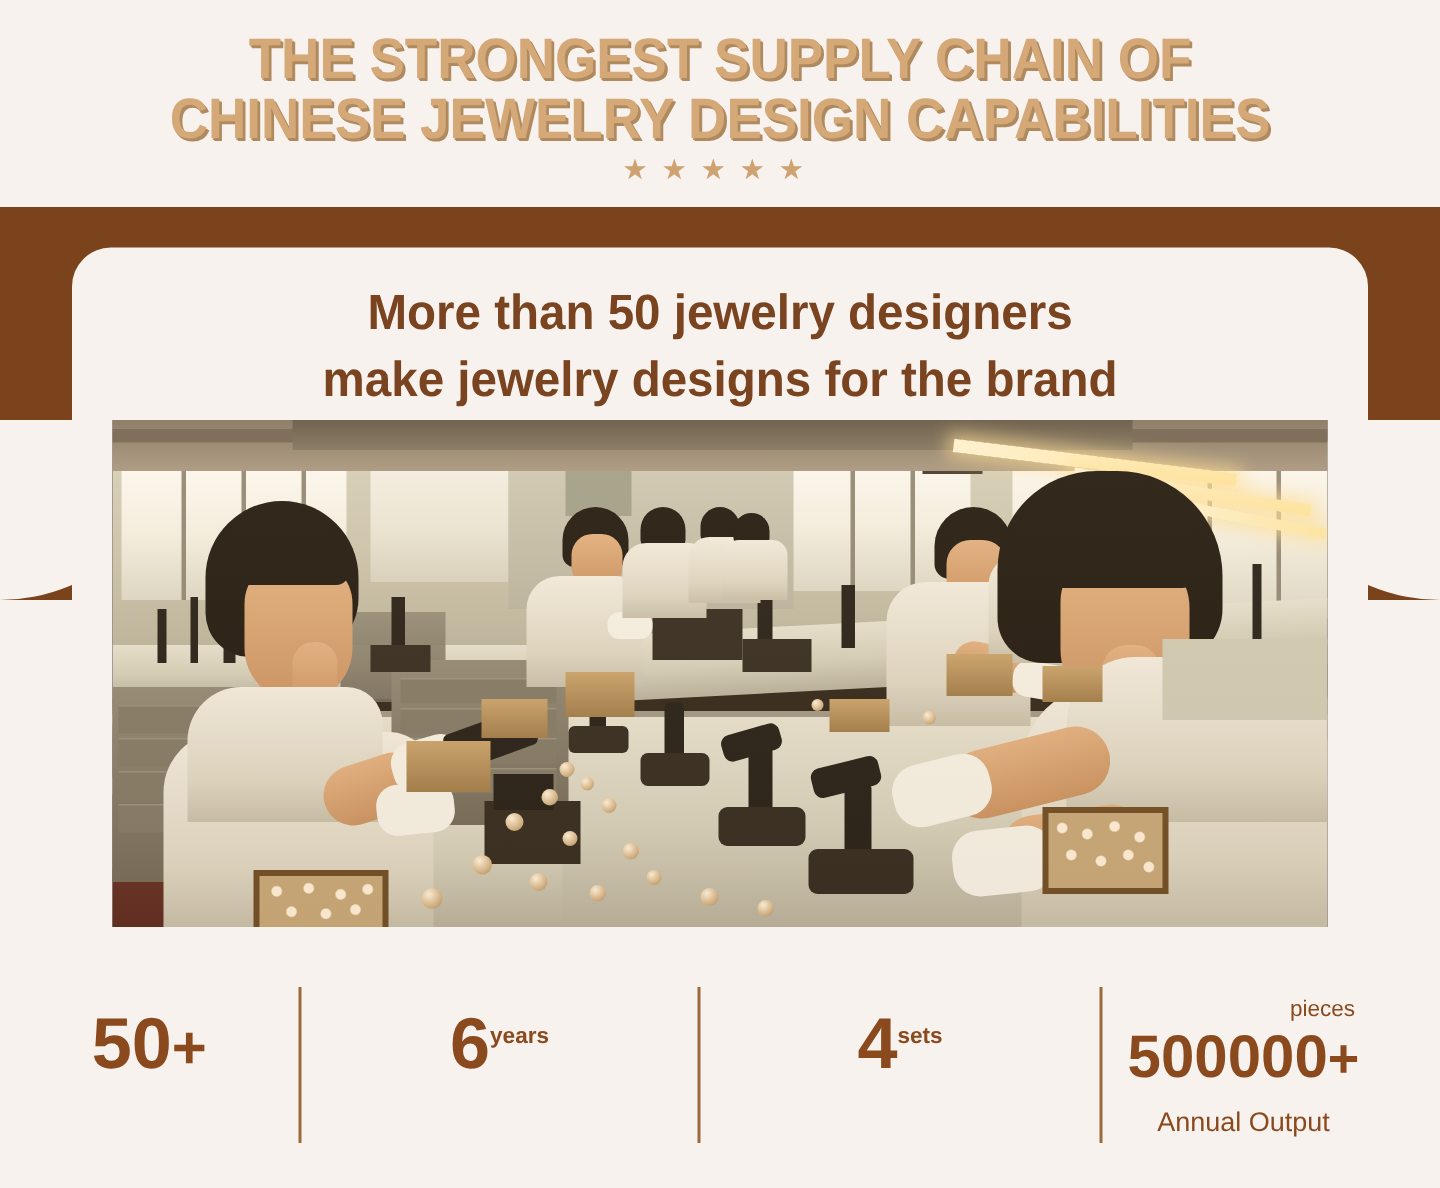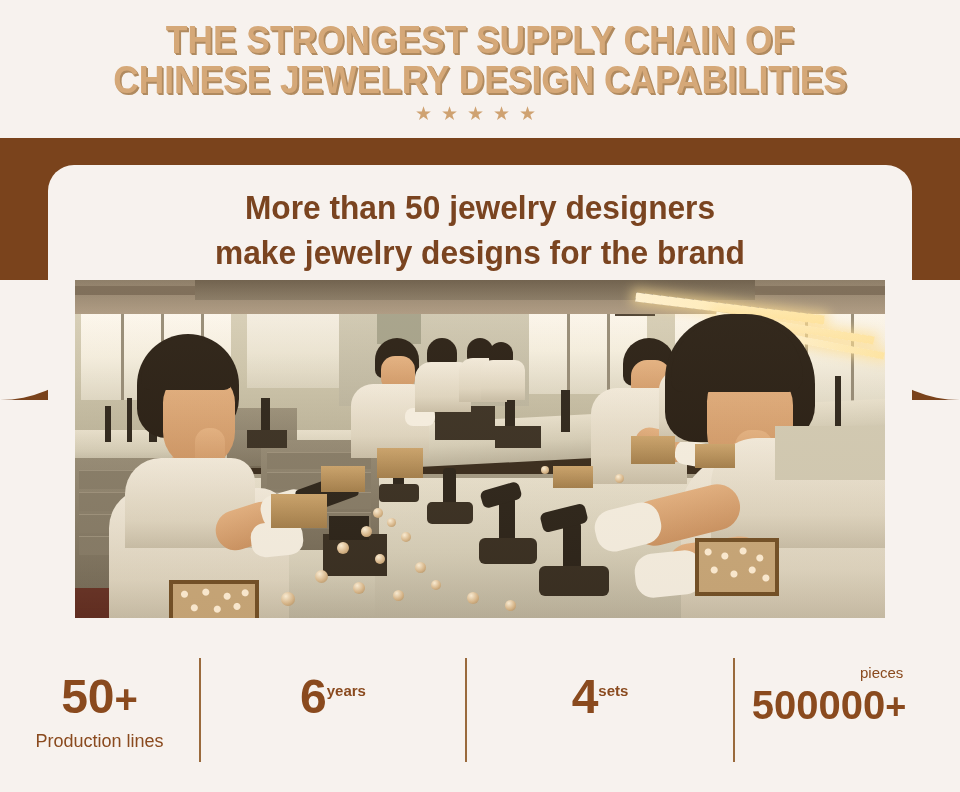--- a/index.html
+++ b/index.html
@@ -344,35 +344,35 @@
     <div class="ph" style="left:700px;top:146px;width:110px;height:54px;background:#cfccba;"></div>
 
     <div class="ph warm-overlay"></div>
   </div>
 </div>
 
 <div id="stats">
 
   <div class="stat" style="left:0;width:199px;">
     <div class="stat-num"><span>50</span><span class="plus">+</span></div>
-    <div class="stat-label">Production lines</div>
   </div>
 
   <div class="divider" style="left:199px;"></div>
 
   <div class="stat" style="left:201px;width:264px;">
     <div class="stat-num"><span>6</span><span class="sup">years</span></div>
   </div>
 
   <div class="divider" style="left:465px;"></div>
 
   <div class="stat" style="left:467px;width:266px;">
     <div class="stat-num"><span>4</span><span class="sup">sets</span></div>
   </div>
 
   <div class="divider" style="left:733px;"></div>
 
   <div class="stat" style="left:735px;width:188px;">
     <div class="sup-above" style="left:125px;top:-6px;">pieces</div>
     <div class="stat-num" style="font-size:40px;line-height:52px;margin-top:8px;"><span>500000</span><span class="plus" style="font-size:36px;">+</span></div>
+    <div class="stat-label">Annual Output</div>
   </div>
 
 </div>
 
 </body></html>

